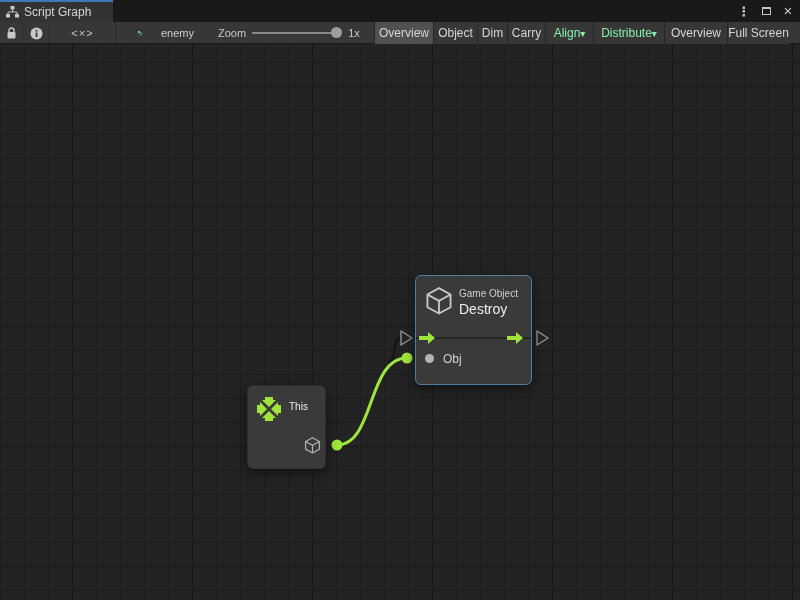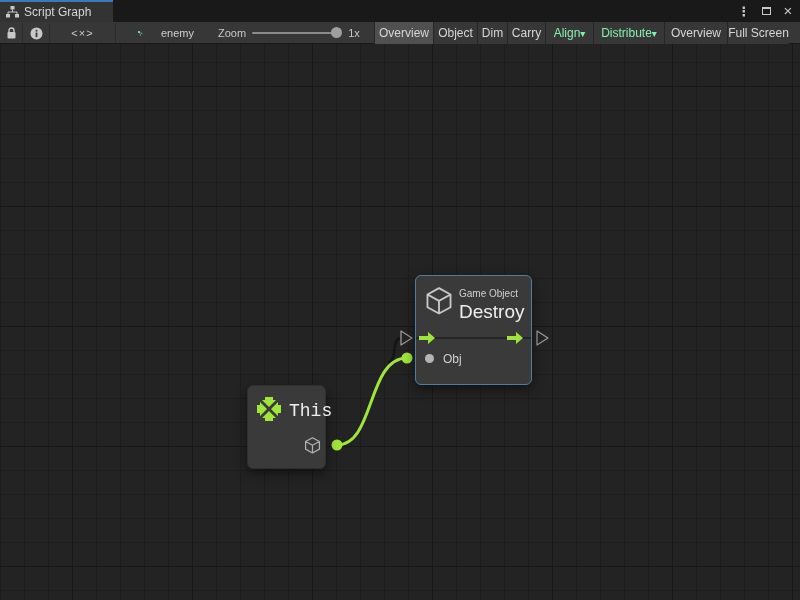--- a/index.html
+++ b/index.html
@@ -46,21 +46,21 @@
     background-size:120px 120px, 120px 120px, 24px 24px, 24px 24px;
     background-position:0 42px, 72px 0, 0 18px, 0 0; }
   .overlay { position:absolute; left:0; top:0; width:800px; height:556px; }
 
   .node { position:absolute; background:#3a3a3a; border-radius:6px;
           box-shadow:0 4px 12px rgba(0,0,0,.5); }
   .node-destroy { left:415px; top:231px; width:117px; height:110px; border:1px solid #4e7ea2; }
   .node-this { left:247px; top:341px; width:79px; height:84px; border:1px solid #2f2f2f; }
   .node .el { position:absolute; }
   .cat-label { color:#d0d0d0; font-size:10px; }
-  .title-label { color:#ededed; font-size:19px; }
+  .title-label { color:#ededed; font-size:14px; }
   .flow-line { left:0; right:0; top:61px; height:2px; background:#262626; }
   .port-dot { width:9px; height:9px; border-radius:50%; background:#b5b5b5; }
   .port-label { color:#d0d0d0; font-size:12px;text-align:center; }
 </style>
 </head>
 <body>
 
 <div id="app">
 
   <div class="titlebar">
@@ -167,20 +167,20 @@
       <span class="el port-label" style="left:27px;top:76px;">Obj</span>
     </div>
 
     <div class="node node-this">
       <svg class="el" style="left:9px;top:11px;" width="24" height="24" viewBox="0 0 24 24">
         <polygon points="8,0 16,0 16,3 19,3 12,10 5,3 8,3" fill="#a0e53c"></polygon>
         <polygon points="8,24 16,24 16,21 19,21 12,14 5,21 8,21" fill="#a0e53c"></polygon>
         <polygon points="0,8 0,16 3,16 3,19 10,12 3,5 3,8" fill="#a0e53c"></polygon>
         <polygon points="24,8 24,16 21,16 21,19 14,12 21,5 21,8" fill="#a0e53c"></polygon>
       </svg>
-      <span class="el title-label" style="left:41px;top:15px;font-size:18px;font-family:Liberation Mono, monospace;">This</span>
+      <span class="el title-label" style="left:41px;top:15px;font-size:10px;">This</span>
       <svg class="el" style="left:56px;top:51px;" width="17" height="18" viewBox="0 0 24 26">
         <path d="M12 1 L22 6.5 V17.5 L12 23 L2 17.5 V6.5 Z M2 6.5 L12 12 L22 6.5 M12 12 V23" stroke="#b0b0b0" stroke-width="1.8" fill="none" stroke-linejoin="round"></path>
       </svg>
     </div>
 
   </div>
 </div>
 
 </body></html>

